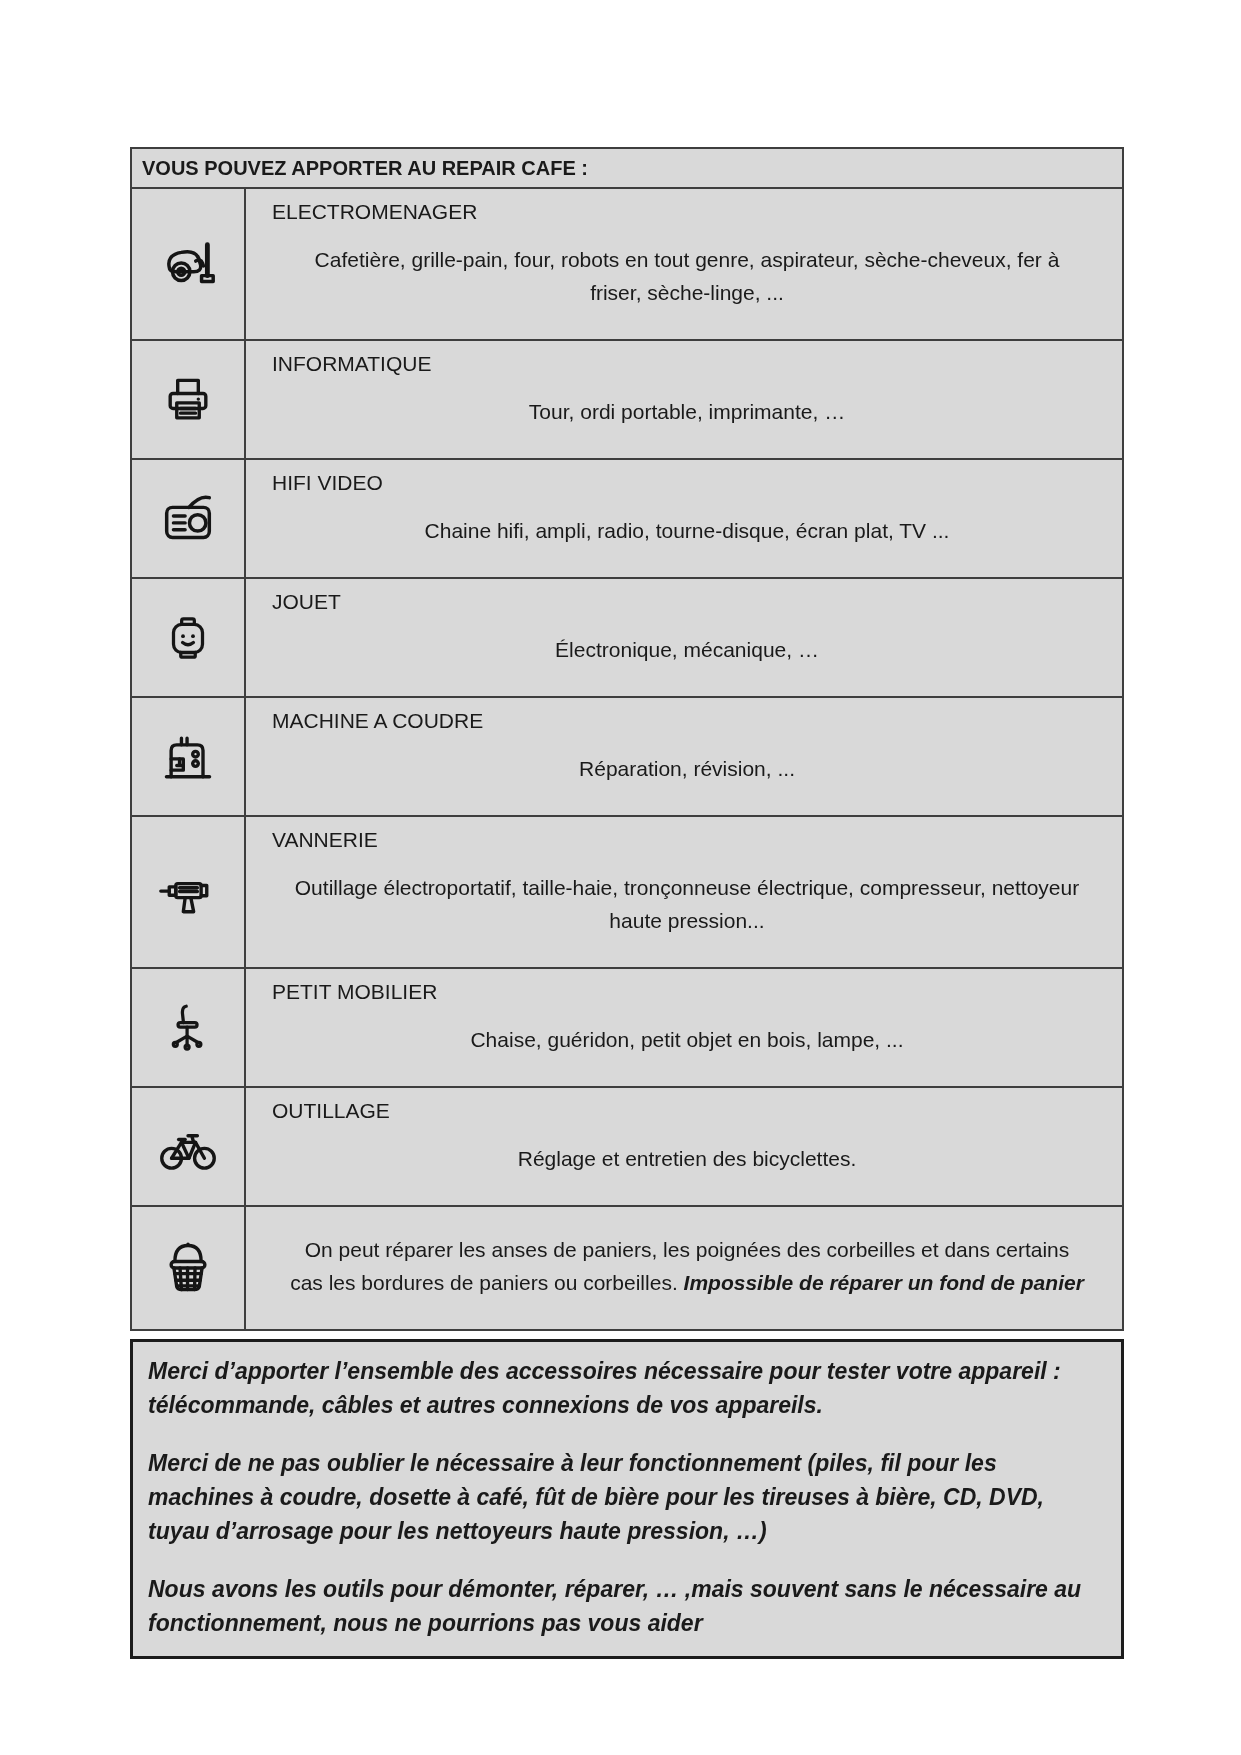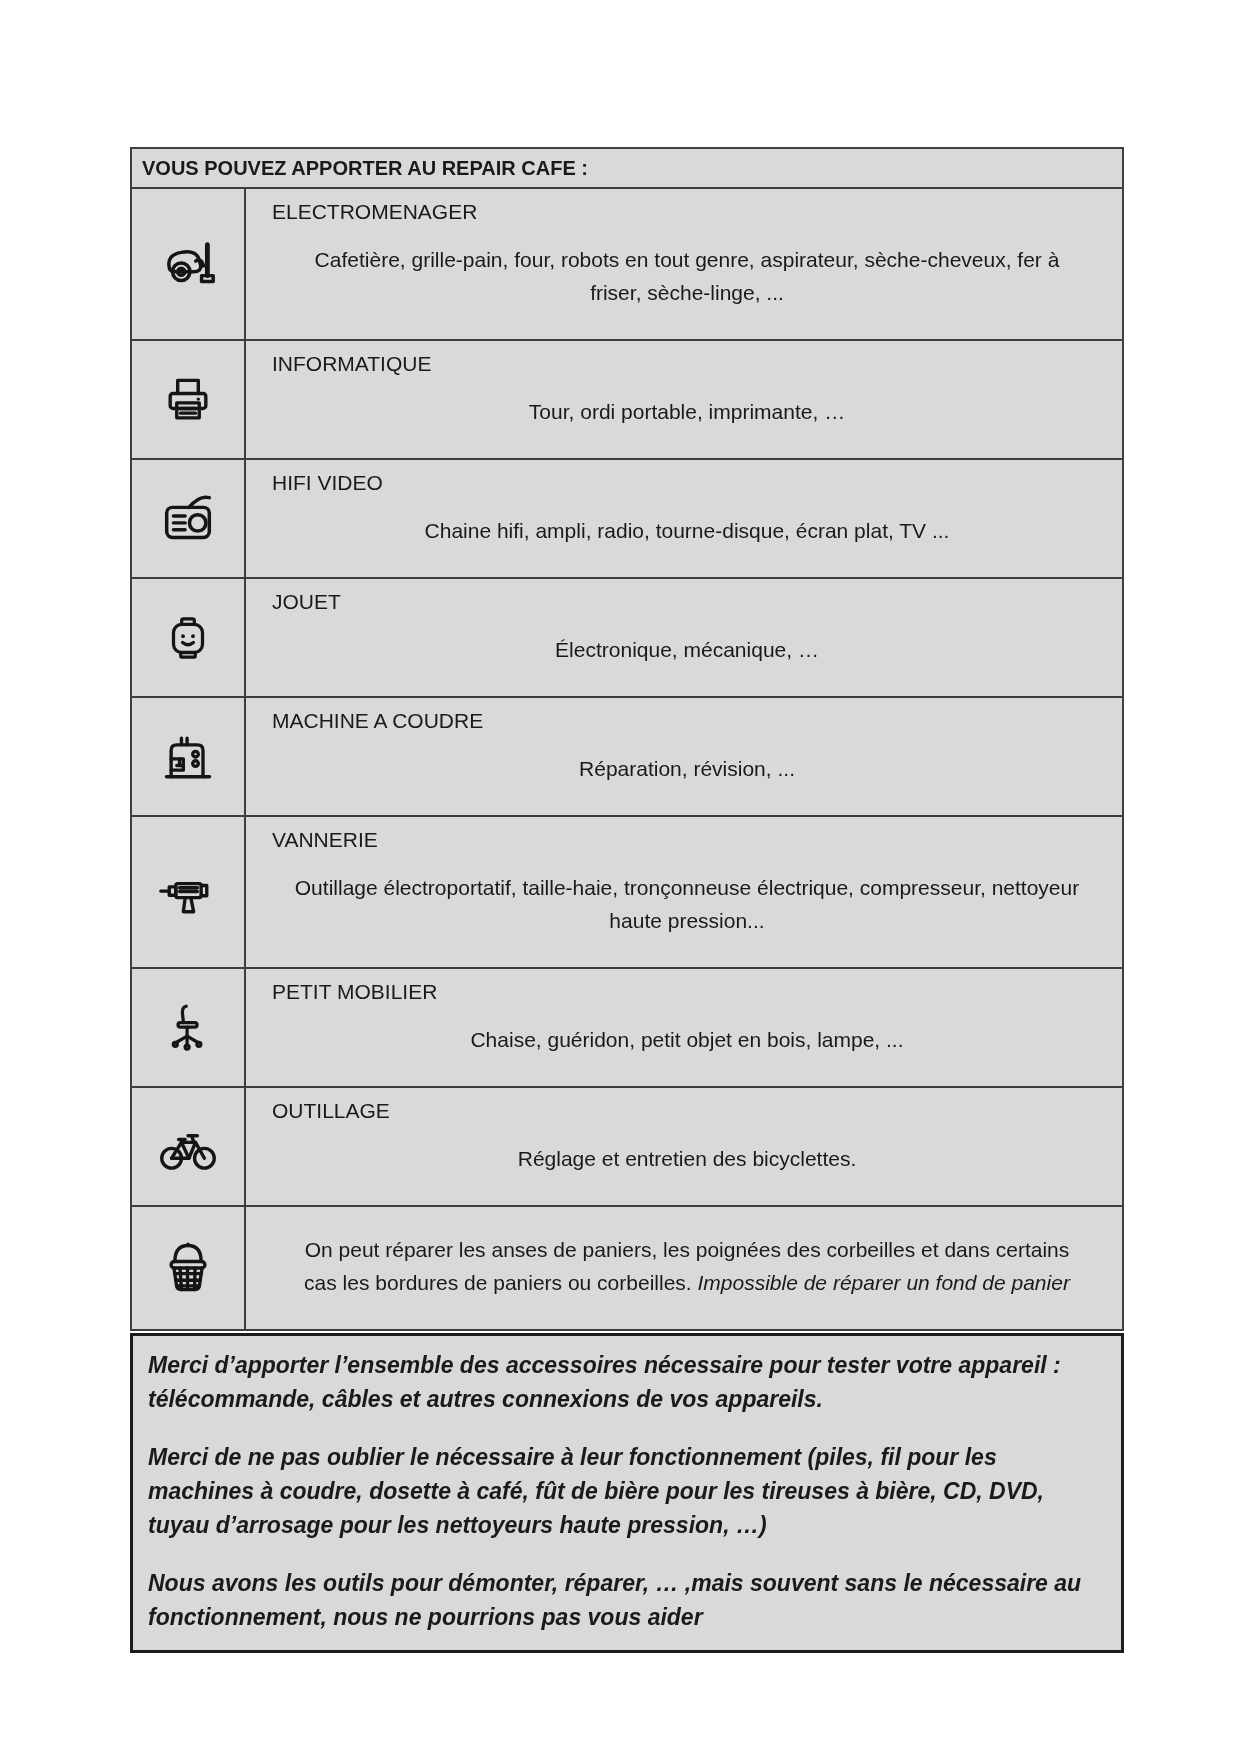--- a/index.html
+++ b/index.html
@@ -21,24 +21,24 @@
   }
   .rc-row { display:flex; border-bottom:2px solid #3e3e3e; }
   .rc-row:last-child { border-bottom:none; }
   .rc-icon-cell {
     flex:0 0 114px; border-right:2px solid #3e3e3e;
     display:flex; align-items:center; justify-content:center; padding:8px 0;
   }
   .rc-text-cell { flex:1; padding:10px 20px 14px 26px; }
   .rc-title { margin:0 0 19px 0; font-size:21px; line-height:25px; }
   .rc-body  { margin:16px; font-size:21px; line-height:33px;text-align:center; }
-  .rc-note  { font-weight:400; font-style:italic; }
+  .rc-note  { font-weight:700; font-style:italic; }
 
   .footer-box {
-    margin-top:2px;
+    margin-top:8px;
     border:3px solid #1c1c1c;
     background:#d9d9d9;
     padding:12px 15px 16px 15px;
   }
   .footer-box p {
     margin:0 0 24px 0;
     font-size:23px; line-height:34px;
     font-weight:700; font-style:italic;
   }
   .footer-box p:last-child { margin-bottom:0; }

